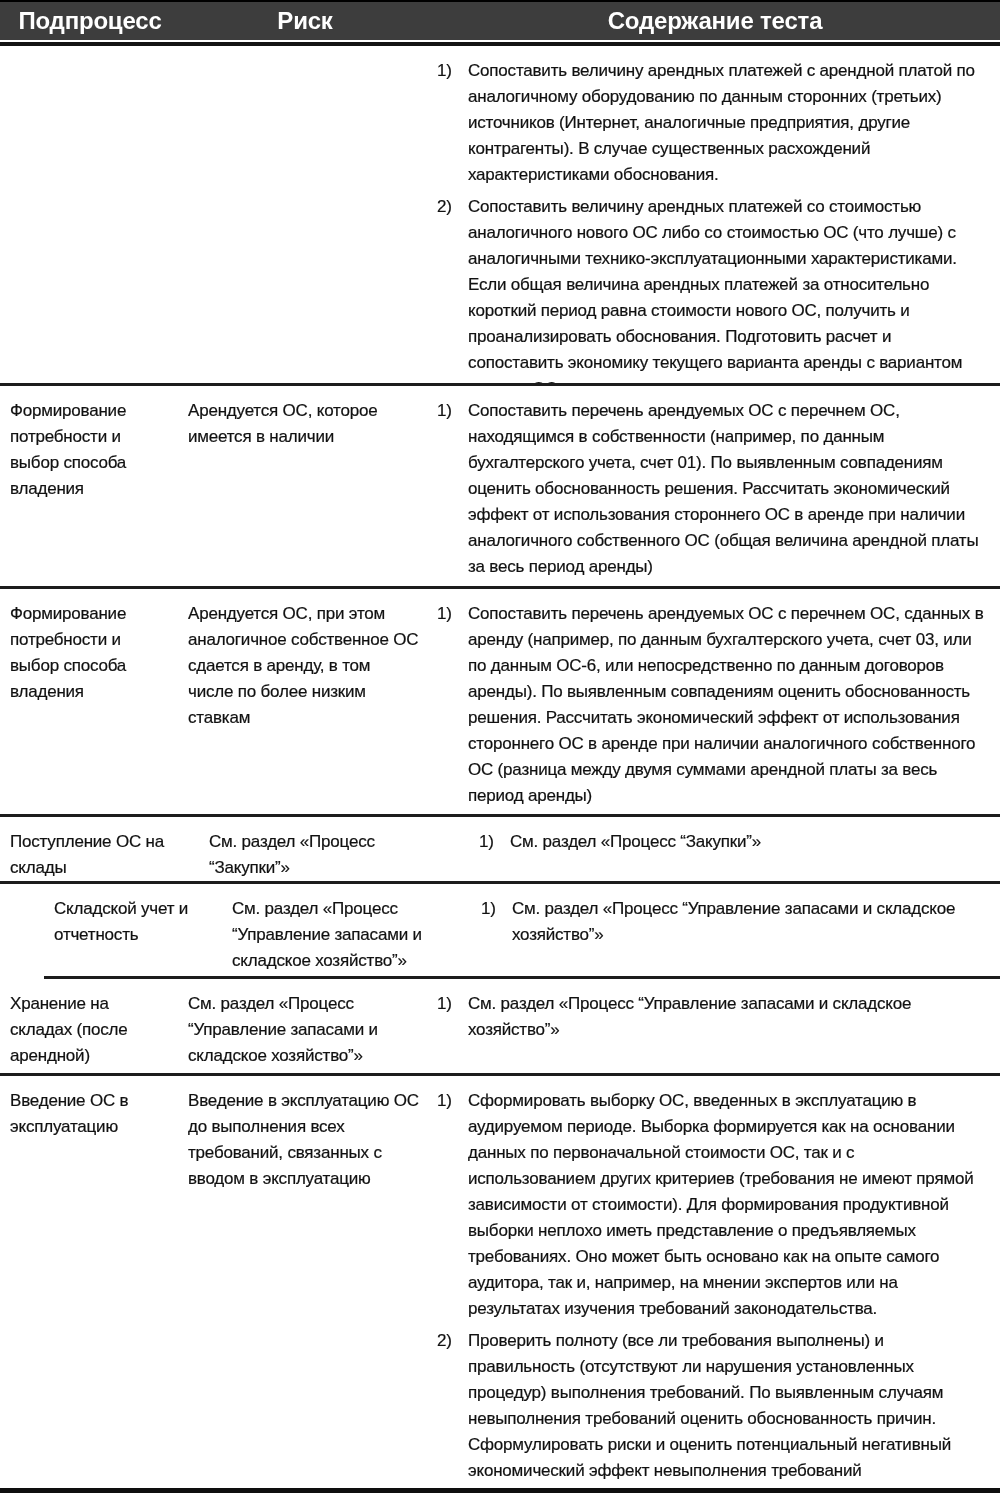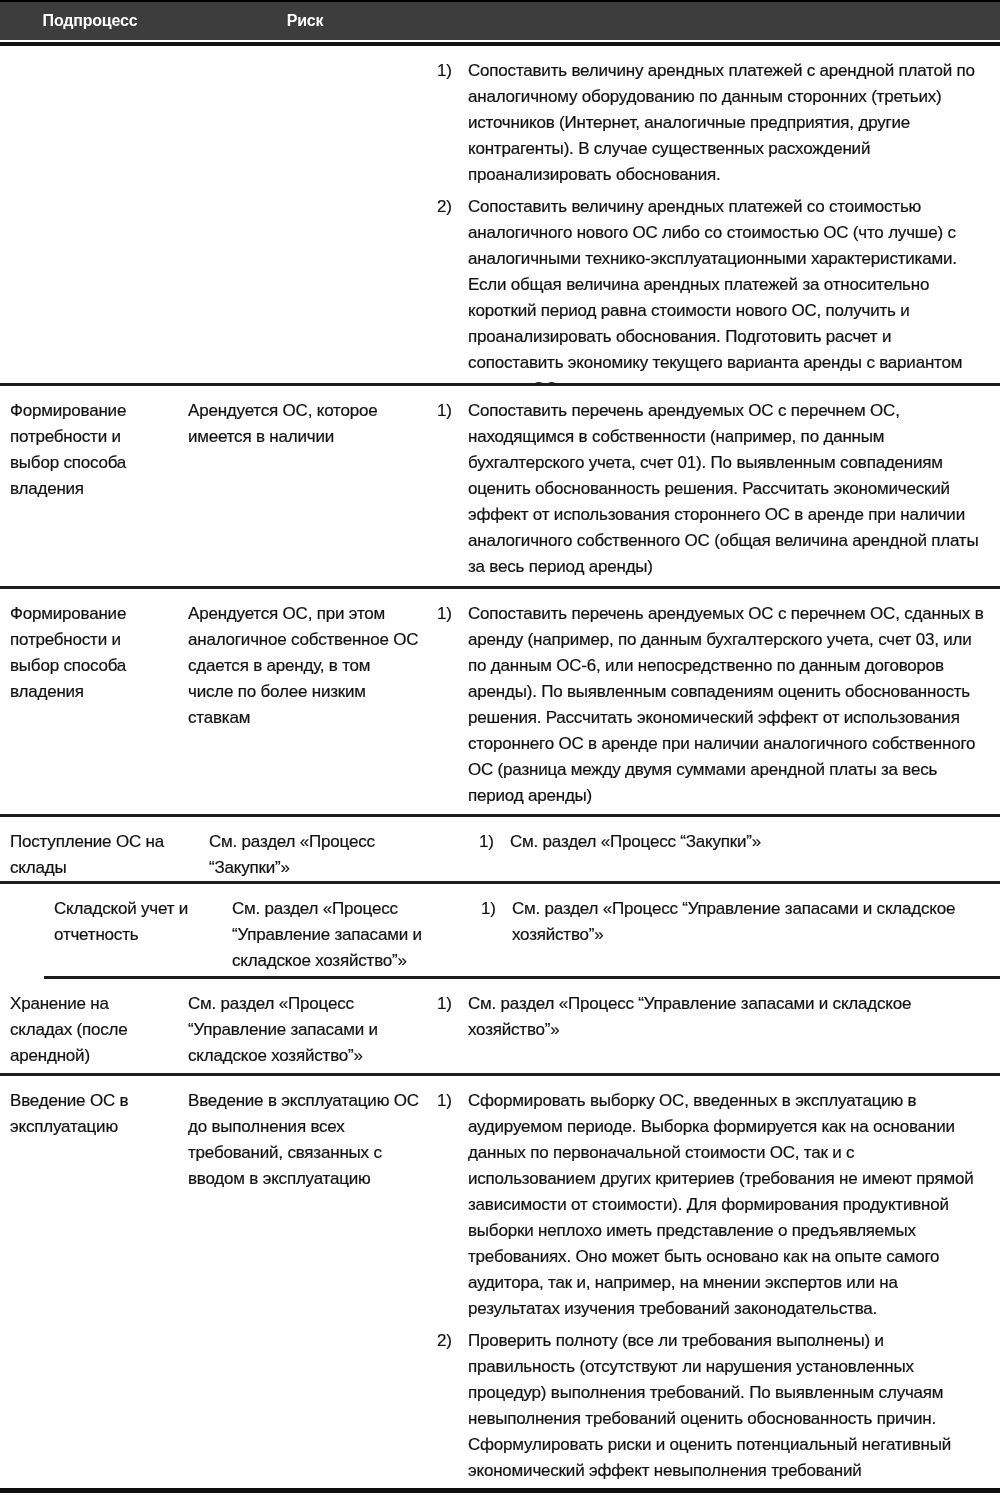--- a/index.html
+++ b/index.html
@@ -17,21 +17,21 @@
     box-sizing: border-box;
     height: 40px;
     background: #3d3d3d;
     border-top: 2px solid #000000;
     display: grid;
     grid-template-columns: 180px 250px 570px;
     align-items: center;
   }
   .thead .hcell {
     color: #ffffff;
-    font-size: 16px;
+    font-size: 24px;
     font-weight: bold;
     text-align: center;
     letter-spacing: -0.2px;
   }
   .header-gap { height: 2px; background: #ffffff; }
   .header-rule { height: 4px; background: #141414; }
 
   
   .row {
     box-sizing: border-box;
@@ -74,31 +74,32 @@
   }
 </style>
 </head>
 <body>
 
 <div class="page">
 
   <div class="thead">
     <div class="hcell">Подпроцесс</div>
     <div class="hcell">Риск</div>
+    <div class="hcell">Содержание теста</div>
   </div>
   <div class="header-gap"></div>
   <div class="header-rule"></div>
 
   <div class="row r1">
     <div class="cell c1"></div>
     <div class="cell c2"></div>
     <div class="cell c3">
       <div class="test">
         <span class="num">1)</span>
-        <span class="txt">Сопоставить величину арендных платежей с арендной платой по аналогичному оборудованию по данным сторонних (третьих) источников (Интернет, аналогичные предприятия, другие контрагенты). В случае существенных расхождений проанализировать обоснования.</span>
+        <span class="txt">Сопоставить величину арендных платежей с арендной платой по аналогичному оборудованию по данным сторонних (третьих) источников (Интернет, аналогичные предприятия, другие контрагенты). В случае существенных расхождений характеристиками обоснования.</span>
       </div>
       <div class="test">
         <span class="num">2)</span>
         <span class="txt">Сопоставить величину арендных платежей со стоимостью аналогичного нового ОС либо со стоимостью ОС (что лучше) с аналогичными технико-эксплуатационными характеристиками. Если общая величина арендных платежей за относительно короткий период равна стоимости нового ОС, получить и проанализировать обоснования. Подготовить расчет и сопоставить экономику текущего варианта аренды с вариантом покупки ОС</span>
       </div>
     </div>
   </div>
 
   <div class="row r2">
     <div class="cell c1">Формирование потребности и выбор способа владения</div>

